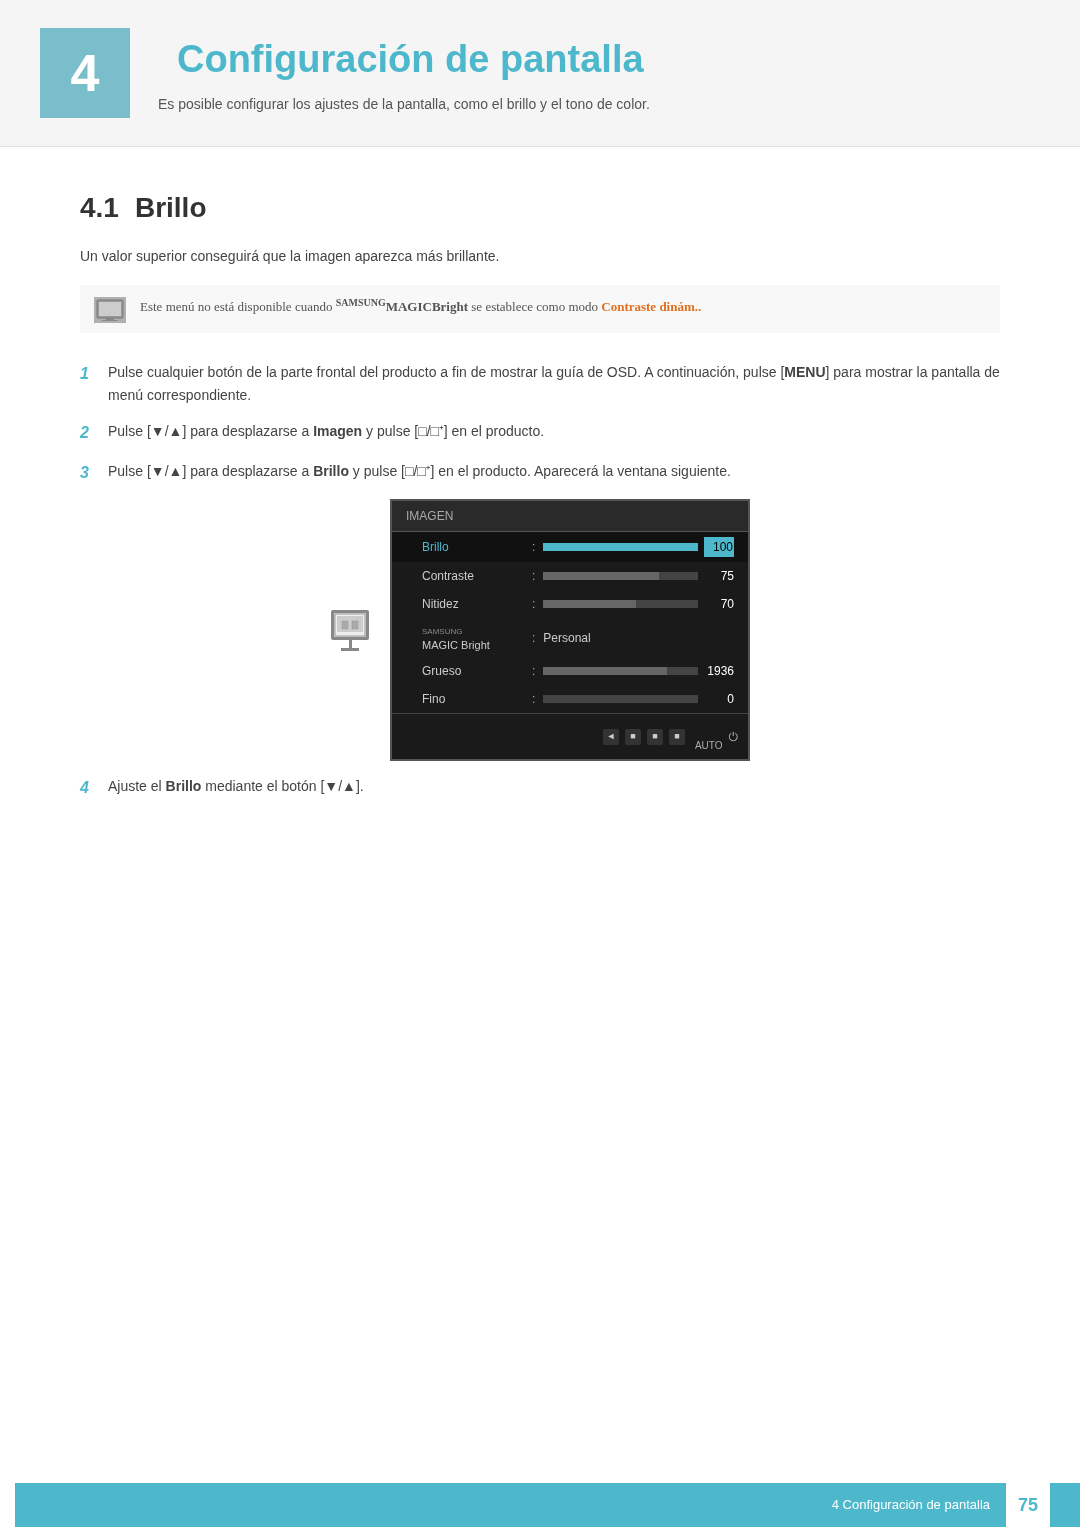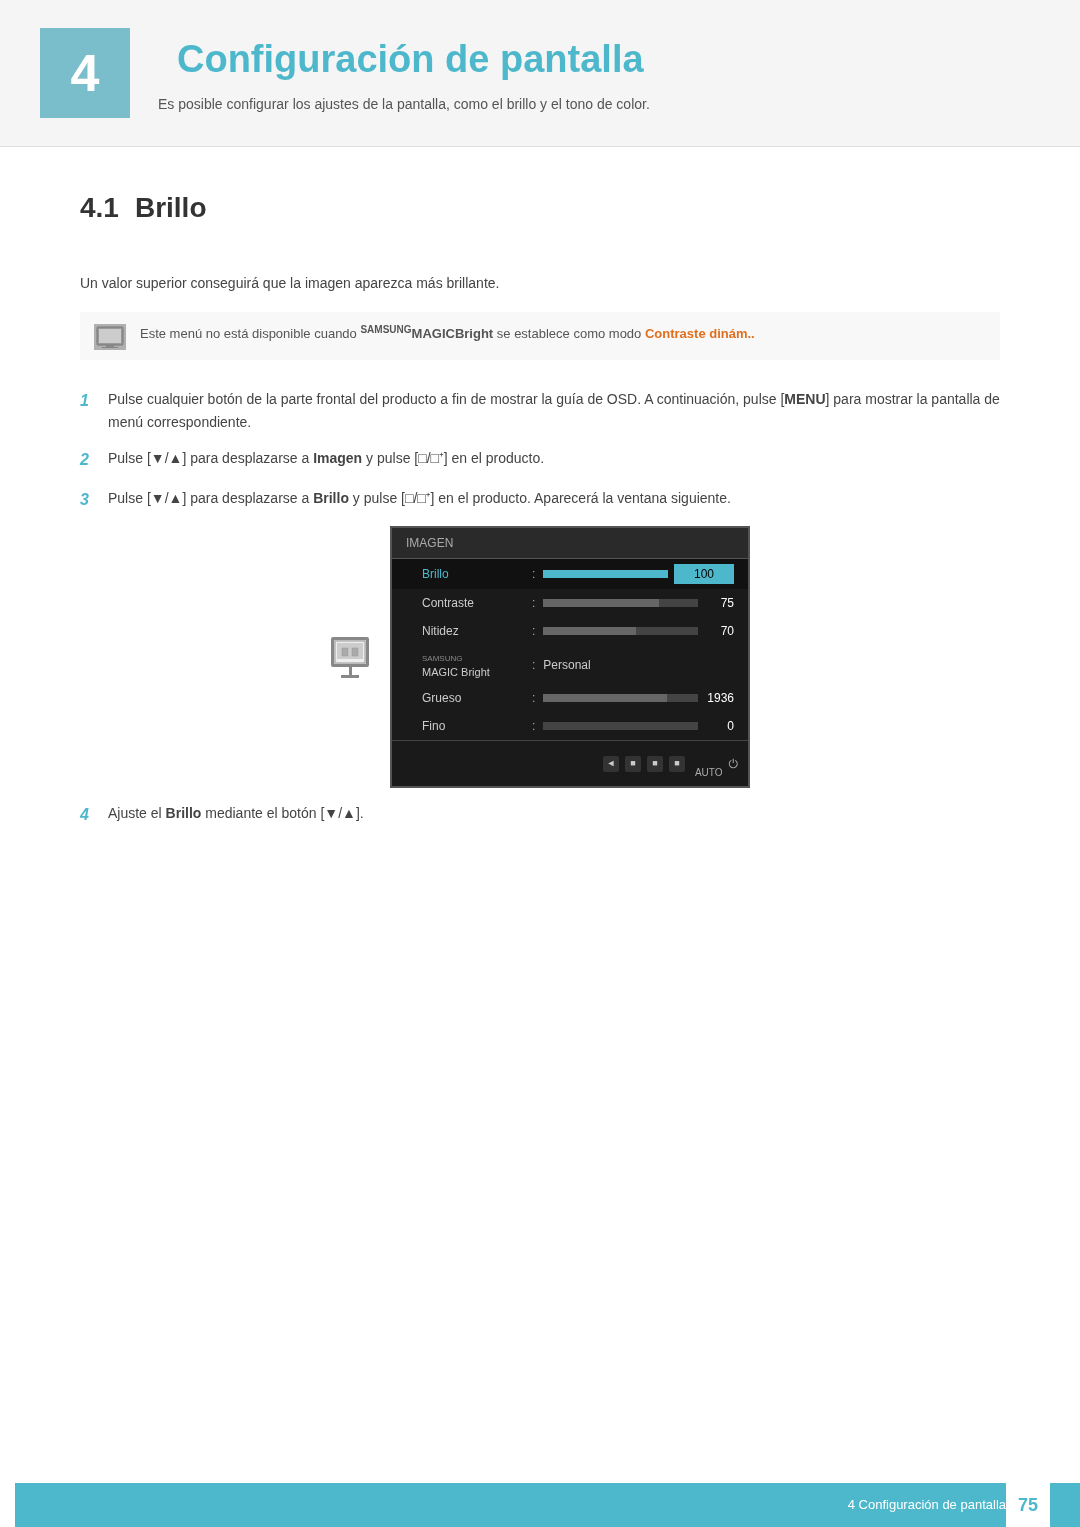--- a/index.html
+++ b/index.html
@@ -63,21 +63,21 @@
     
     .content-area {
       padding: 40px 80px 40px 80px;
     }
 
     
     .section-title {
       font-size: 28px;
       font-weight: bold;
       color: #333;
-      margin-bottom: 43px;
+      margin-bottom: 16px;
       display: flex;
       align-items: flex-end;
       gap: 16px;
     }
 
     .section-number {
       color: #333;
       font-size: 28px;
       font-weight: bold;
     }
@@ -97,20 +97,21 @@
 
     
     .note-box {
       display: flex;
       align-items: flex-start;
       gap: 14px;
       margin: 18px 0 28px 0;
       background: #f8f8f8;
       padding: 10px 14px;
       border: none;
+      font-family: Liberation Serif, serif;
     }
 
     .note-icon {
       width: 32px;
       height: 26px;
       background: #b0b0b0;
       display: flex;
       align-items: center;
       justify-content: center;
       flex-shrink: 0;
@@ -259,21 +260,21 @@
     .osd-value {
       color: #fff;
       font-size: 12px;
       min-width: 30px;
       text-align: right;
     }
 
     .osd-value.active-val {
       background: #4db8cc;
       color: #000;
-      padding: 1px 20px;
+      padding: 1px 1px;
     }
 
     .osd-text-value {
       color: #ccc;
       font-size: 12px;
     }
 
     .osd-footer {
       background: #1a1a1a;
       display: flex;
@@ -349,20 +350,21 @@
       position: absolute;
       bottom: 0;
       left: 15px;
       right: 0;
       background: #4db8cc;
       height: 44px;
       display: flex;
       align-items: center;
       justify-content: flex-end;
       padding: 0 30px;
+      gap: 16px;
     }
 
     .footer-text {
       color: #ffffff;
       font-size: 13px;
     }
 
     .footer-page-number {
       background: #ffffff;
       color: #4db8cc;

